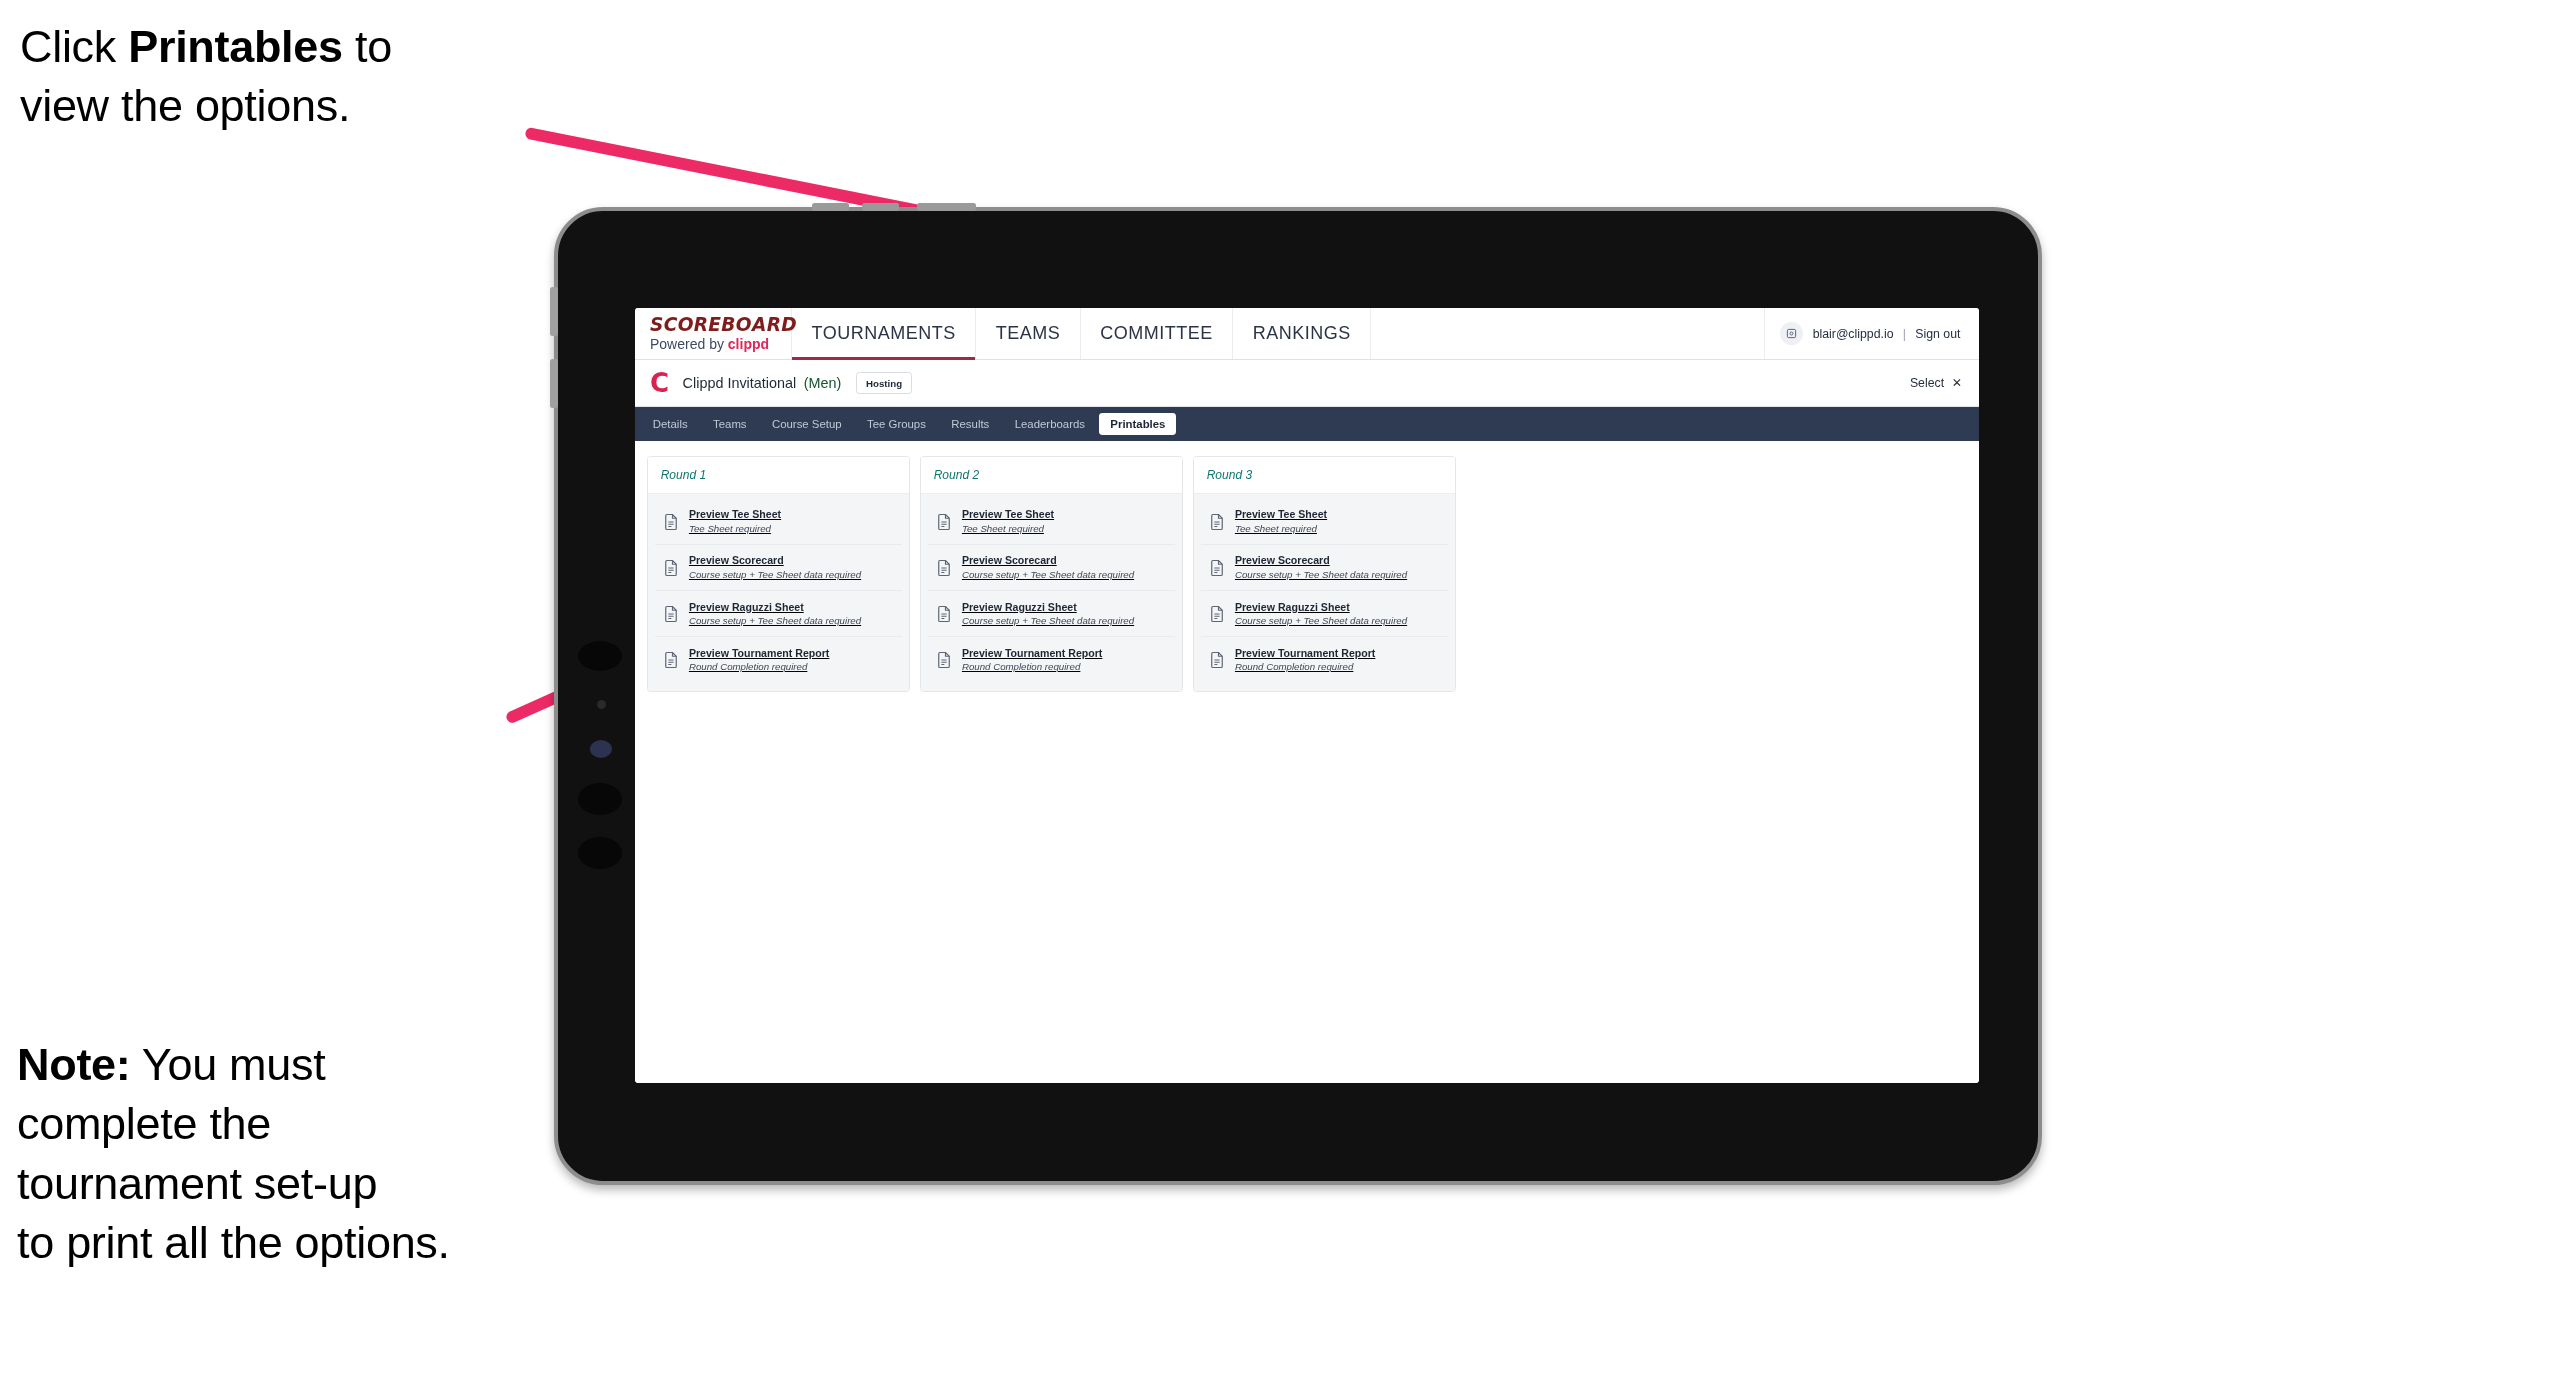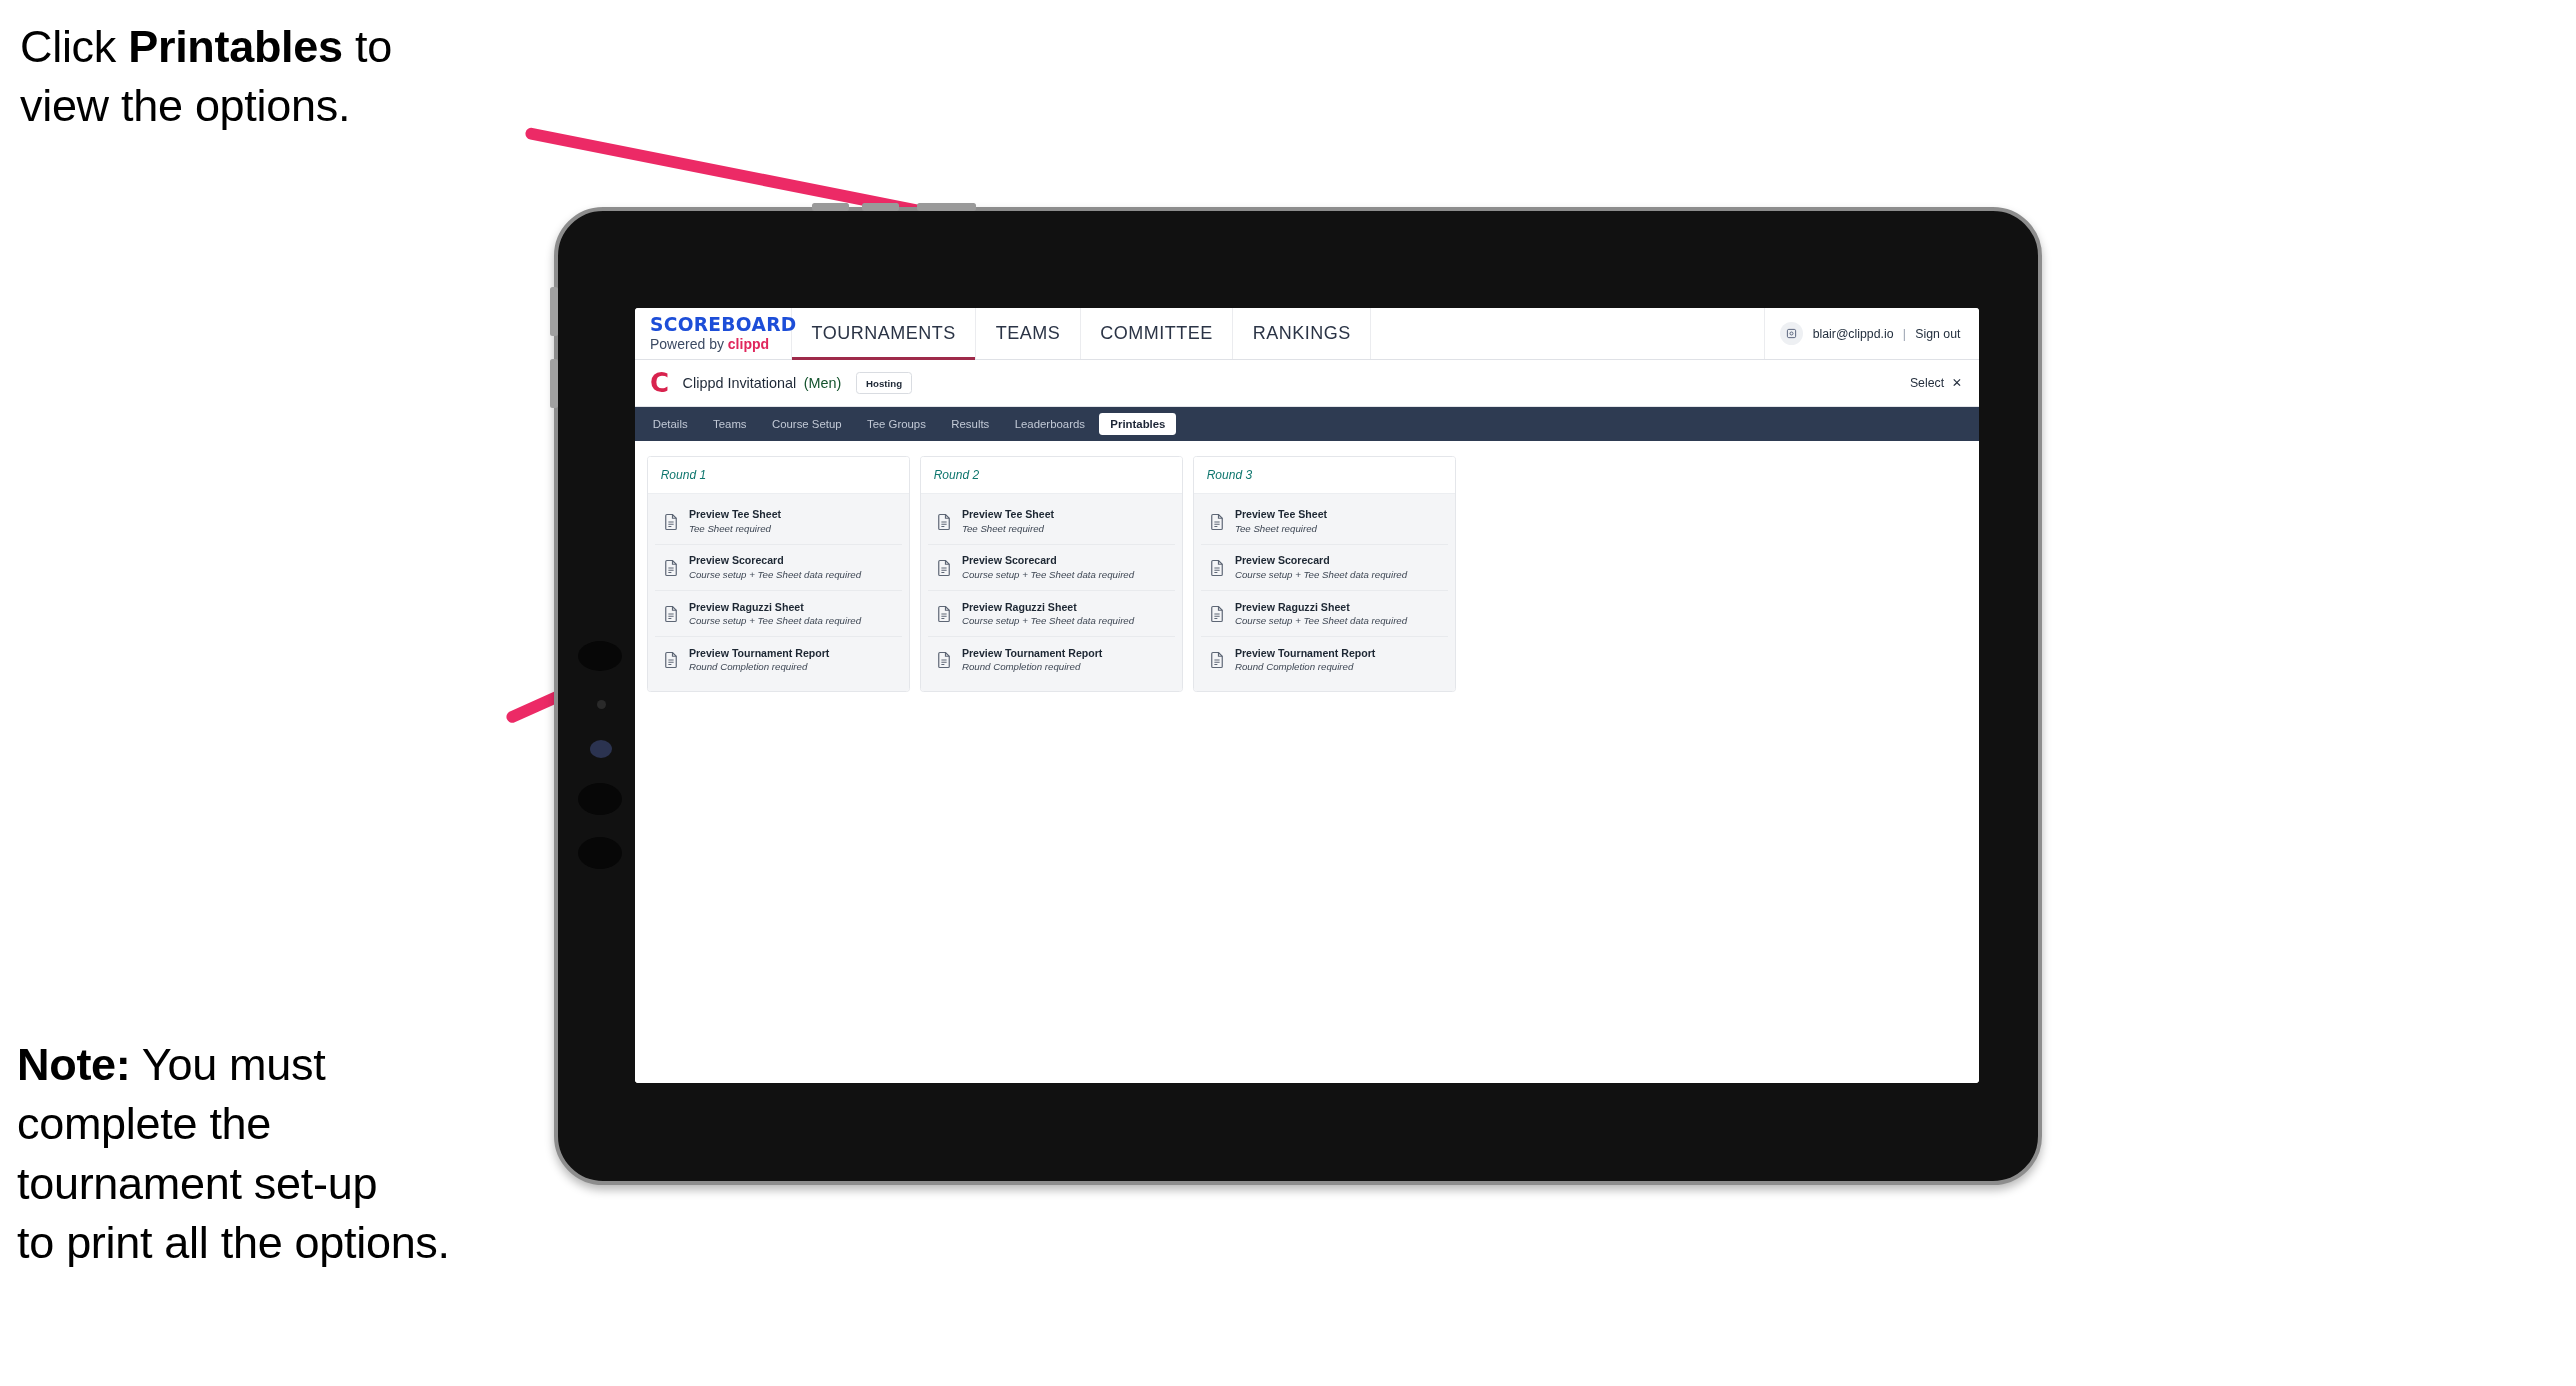--- a/index.html
+++ b/index.html
@@ -79,21 +79,21 @@
   }
   #logo-block {
     width: 157px; flex: none;
     display: flex; flex-direction: column; justify-content: center;
     padding-left: 15px;
     border-right: 0.8px solid #ebecef;
   }
   #logo-word {
     font-family: "DejaVu Sans", sans-serif;
     font-weight: 700; font-size: 18.6px; letter-spacing: 0.3px;
-    color: #1d4ed8; line-height: 1;
+    color: #7f1d1d; line-height: 1; font-style: italic;
   }
   #logo-sub {
     font-size: 14px; color: #3c4a63; margin-top: 2.5px; line-height: 1;
   }
   #logo-sub .brand { color: #e0265c; font-weight: 700; }
 
   .topnav-item {
     display: flex; align-items: center; padding: 0 19.5px;
     font-size: 18px; letter-spacing: 0.5px;
     color: #2b3446;
@@ -189,21 +189,21 @@
   }
   .round-items { background: #f4f5f7; padding: 5px 6.8px 8.5px; }
   .print-row {
     display: flex; align-items: center; gap: 9.3px;
     padding: 9.3px 6.8px;
     border-bottom: 0.8px solid #e8eaed;
     cursor: pointer;
   }
   .print-row:last-child { border-bottom: none; }
   .doc-icon { flex: none; width: 18px; height: 18px; color: #5d6675; }
-  .print-text { display: flex; flex-direction: column; gap: 1.7px; }
+  .print-text { display: flex; flex-direction: column; gap: 1.7px; text-decoration: underline; }
   .print-title { font-size: 10.6px; font-weight: 700; color: #1d2733; line-height: 1.2; }
   .print-sub { font-size: 9.7px; font-style: italic; color: #3e4754; line-height: 1.25; }
 </style>
 </head>
 <body>
 
 <div id="root">
 
   <div class="annot" id="annot-1"><span>Click </span><b>Printables</b><span> to
 view the options.</span></div>

